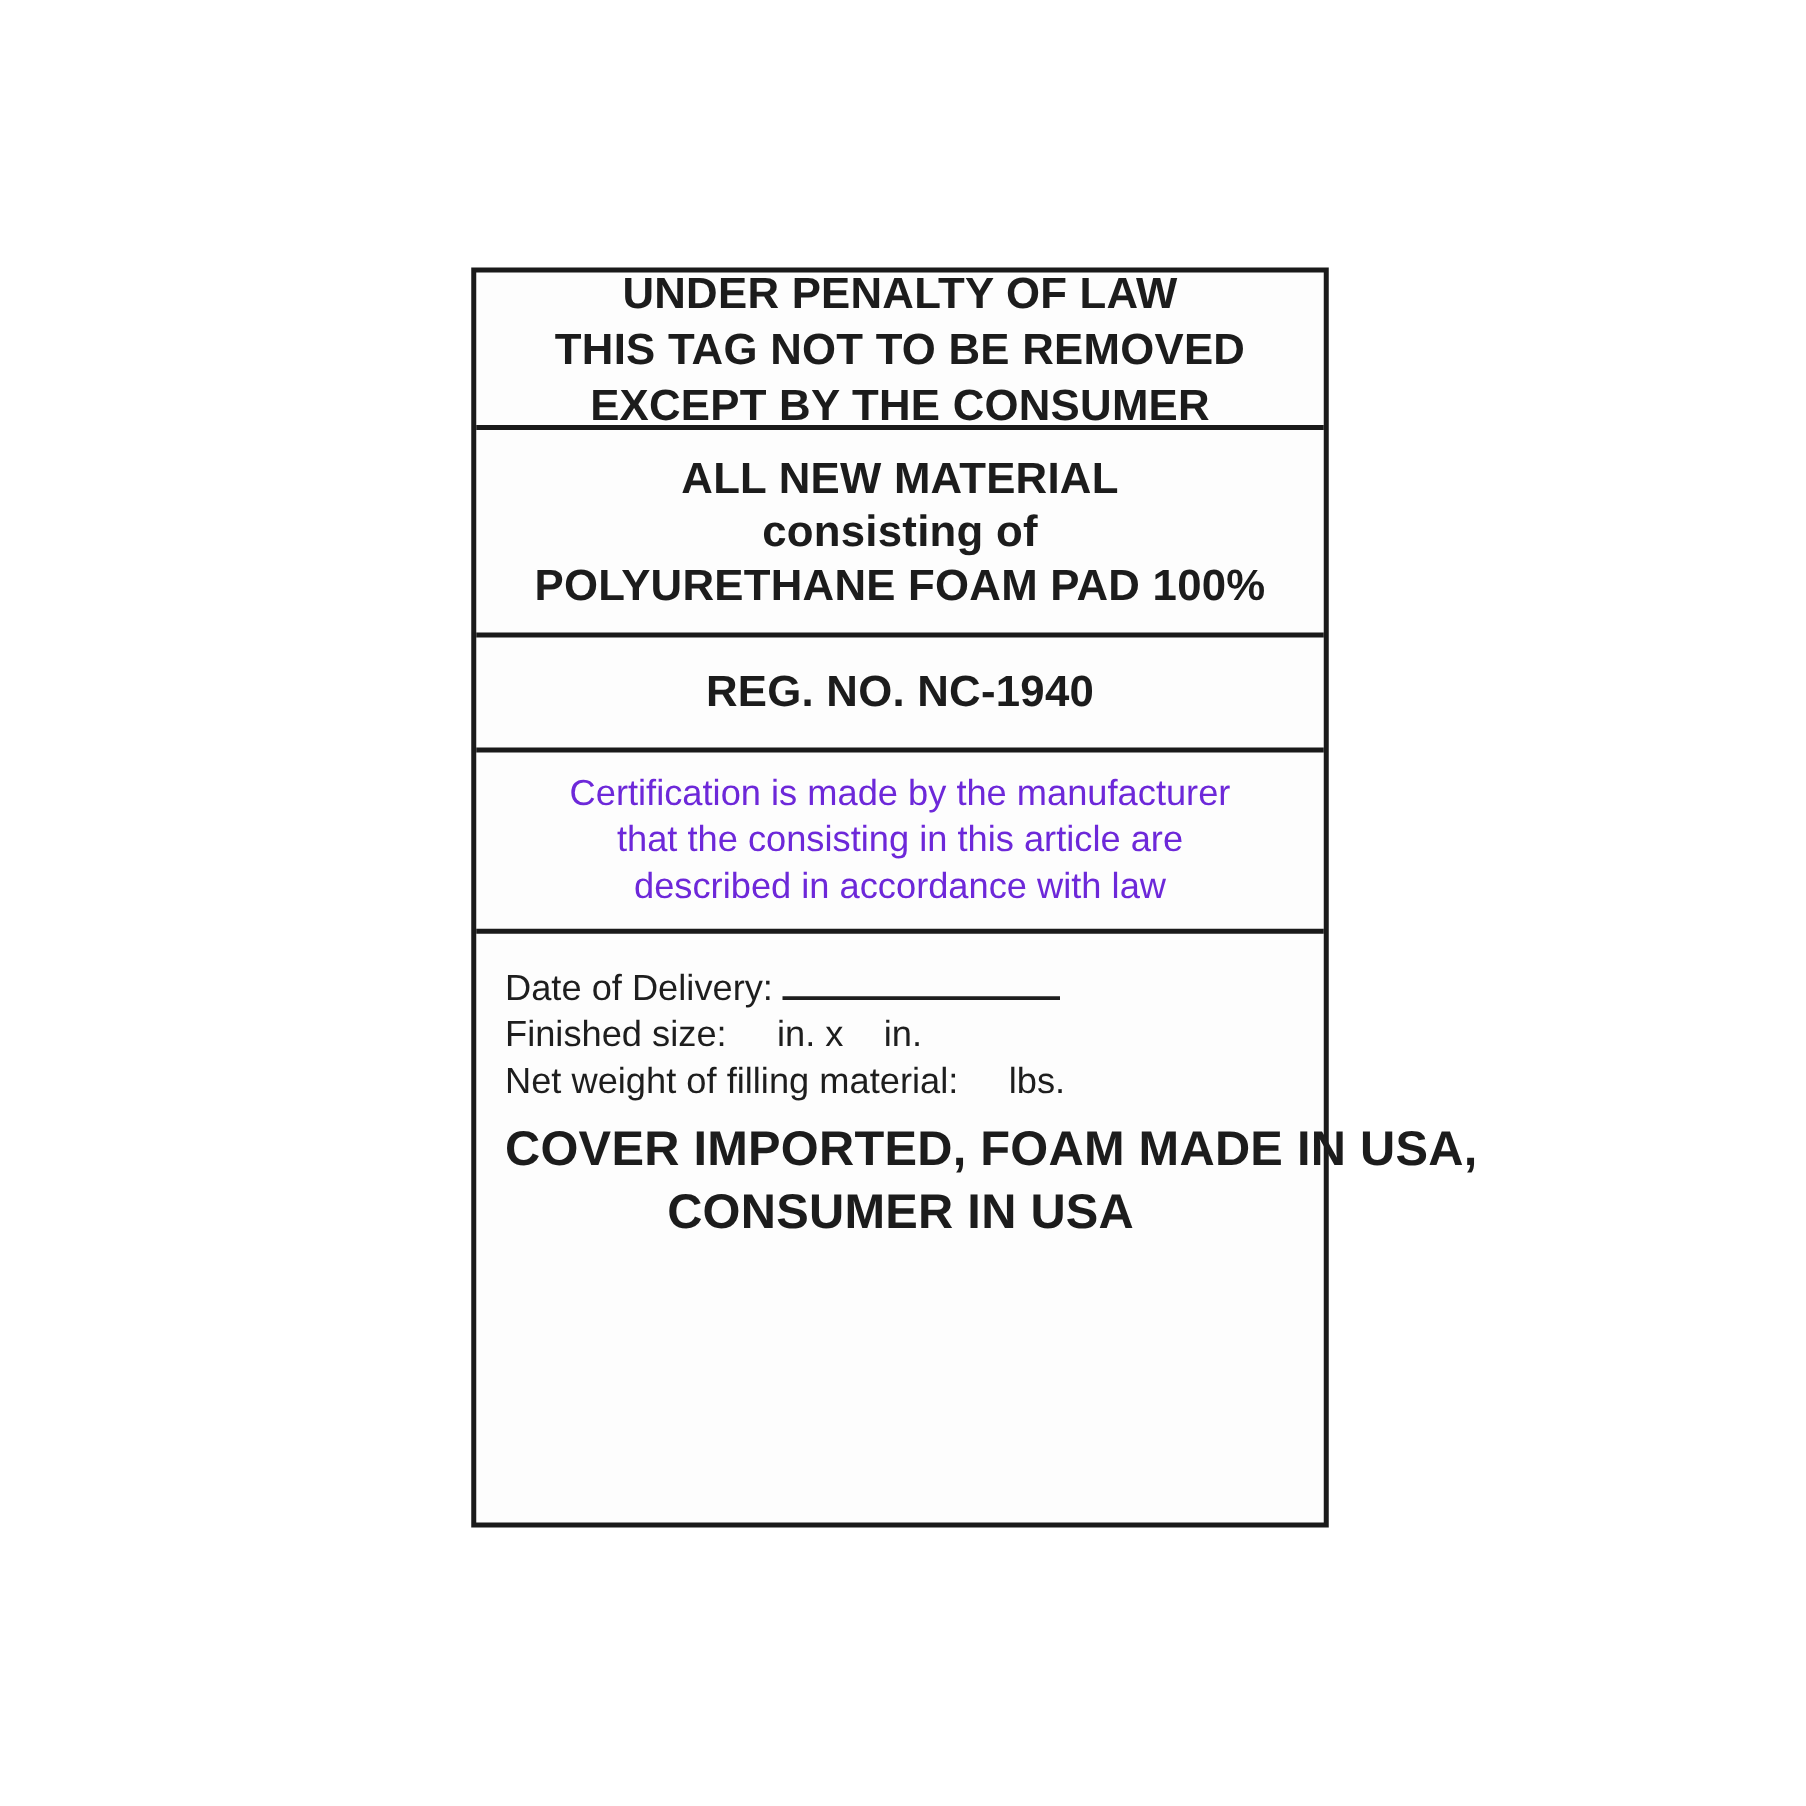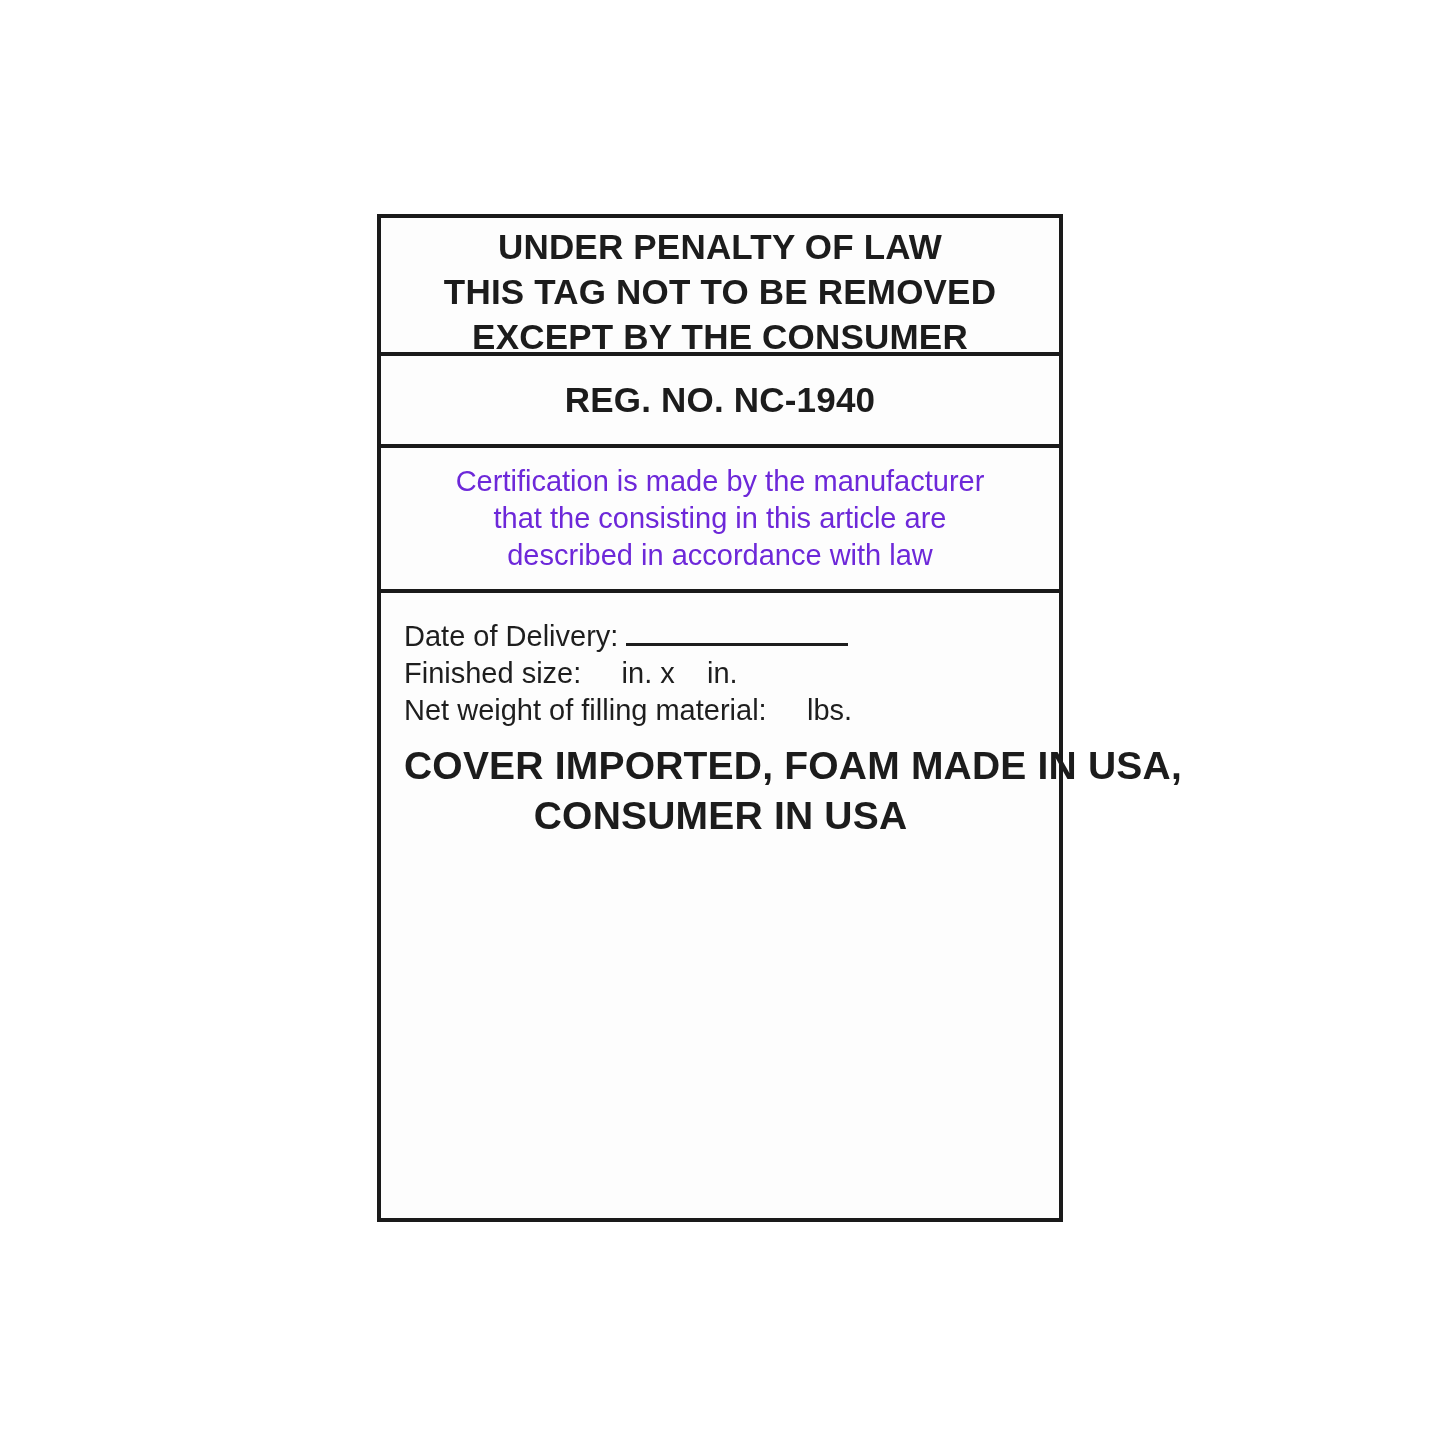--- a/index.html
+++ b/index.html
@@ -27,21 +27,21 @@
     box-sizing: border-box;
     width: 100%;
     display: flex;
     flex-direction: column;
     justify-content: center;
     align-items: center;
     text-align: center;
   }
   .section + .section { border-top: 4px solid #1a1a1a; }
 
-  .sec-penalty  { height: 122px; margin-top: 12px; }
+  .sec-penalty  { height: 122px; }
   .sec-material { height: 166px; }
   .sec-reg      { height: 92px;  }
   .sec-cert     { height: 145px; }
   .sec-madeby   { height: 195px; }
   .sec-details  {
     height: 268px;
     justify-content: flex-start;
     align-items: stretch;
     text-align: left;
     padding: 20px 22px 16px 23px;
@@ -78,20 +78,25 @@
 <body>
 
 <div class="tag">
 
   <div class="section sec-penalty">
     <div class="line bold-line">UNDER PENALTY OF LAW</div>
     <div class="line bold-line">THIS TAG NOT TO BE REMOVED</div>
     <div class="line bold-line">EXCEPT BY THE CONSUMER</div>
   </div>
 
+  <div class="section sec-material">
+    <div class="line bold-line">ALL NEW MATERIAL</div>
+    <div class="line bold-line">consisting of</div>
+    <div class="line bold-line">POLYURETHANE FOAM PAD 100%</div>
+  </div>
 
   <div class="section sec-reg">
     <div class="line bold-line">REG. NO. NC-1940</div>
   </div>
 
   <div class="section sec-cert">
     <div class="line cert-line">Certification is made by the manufacturer</div>
     <div class="line cert-line">that the consisting in this article are</div>
     <div class="line cert-line">described in accordance with law</div>
   </div>

